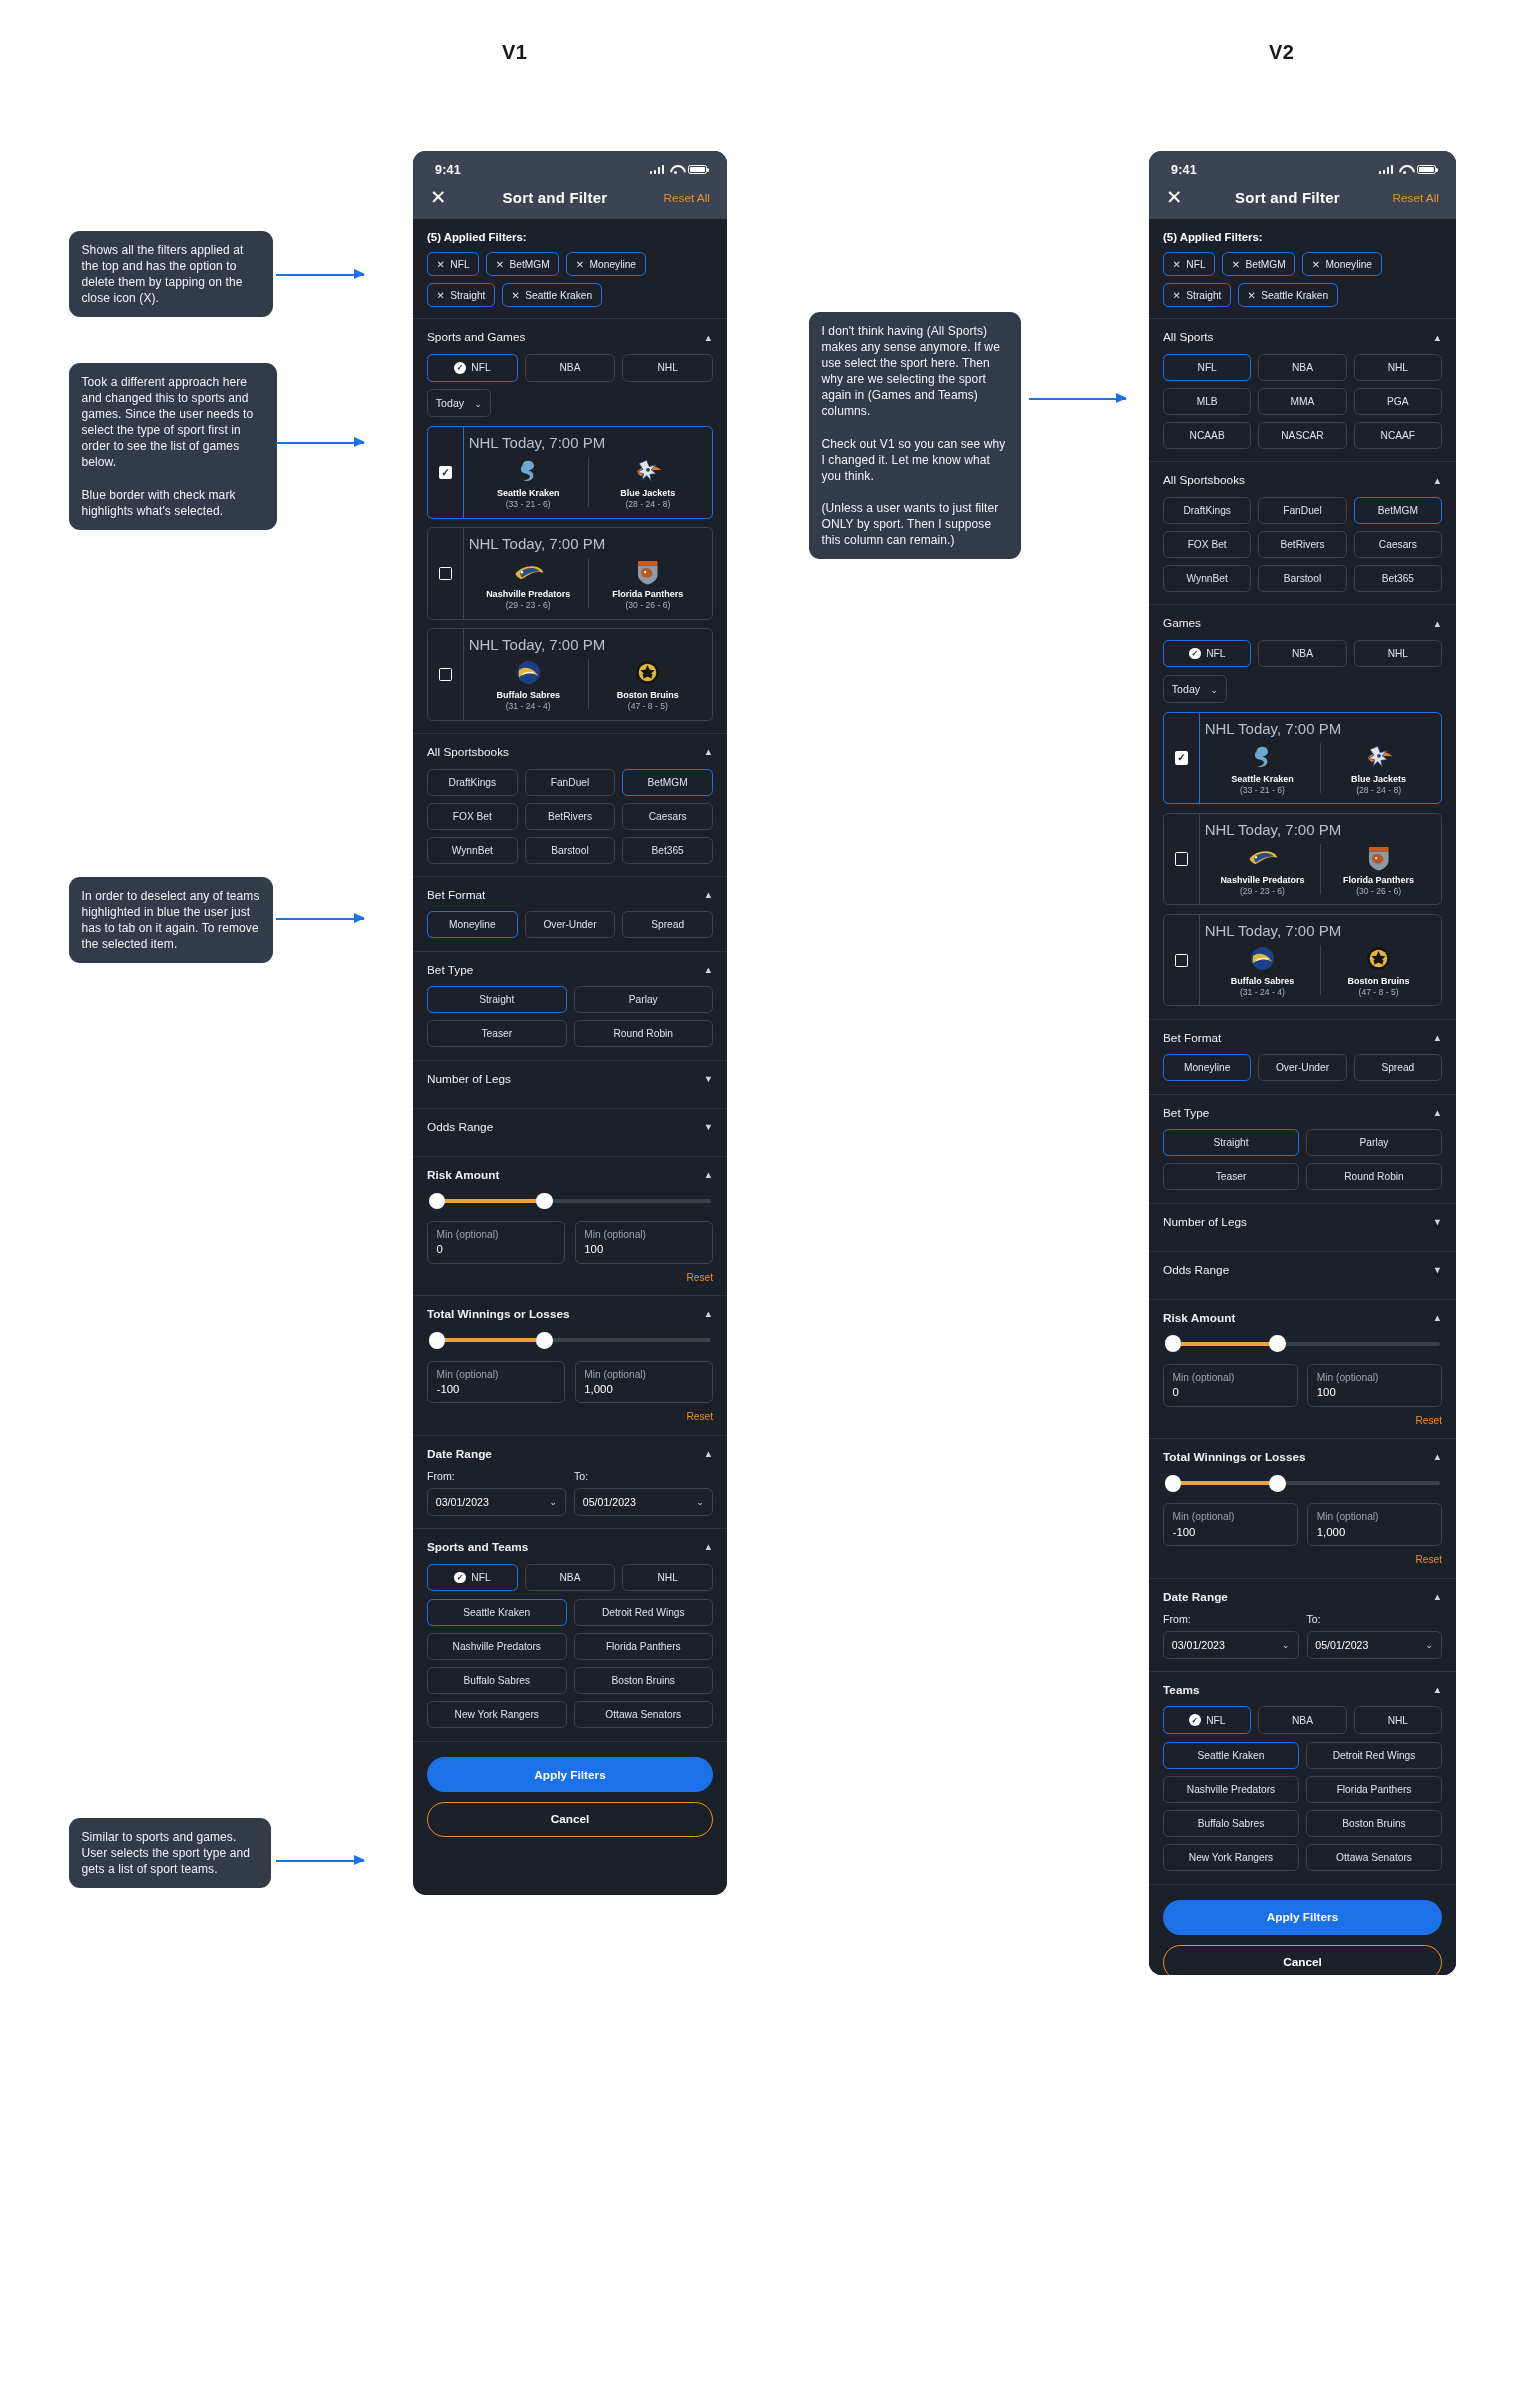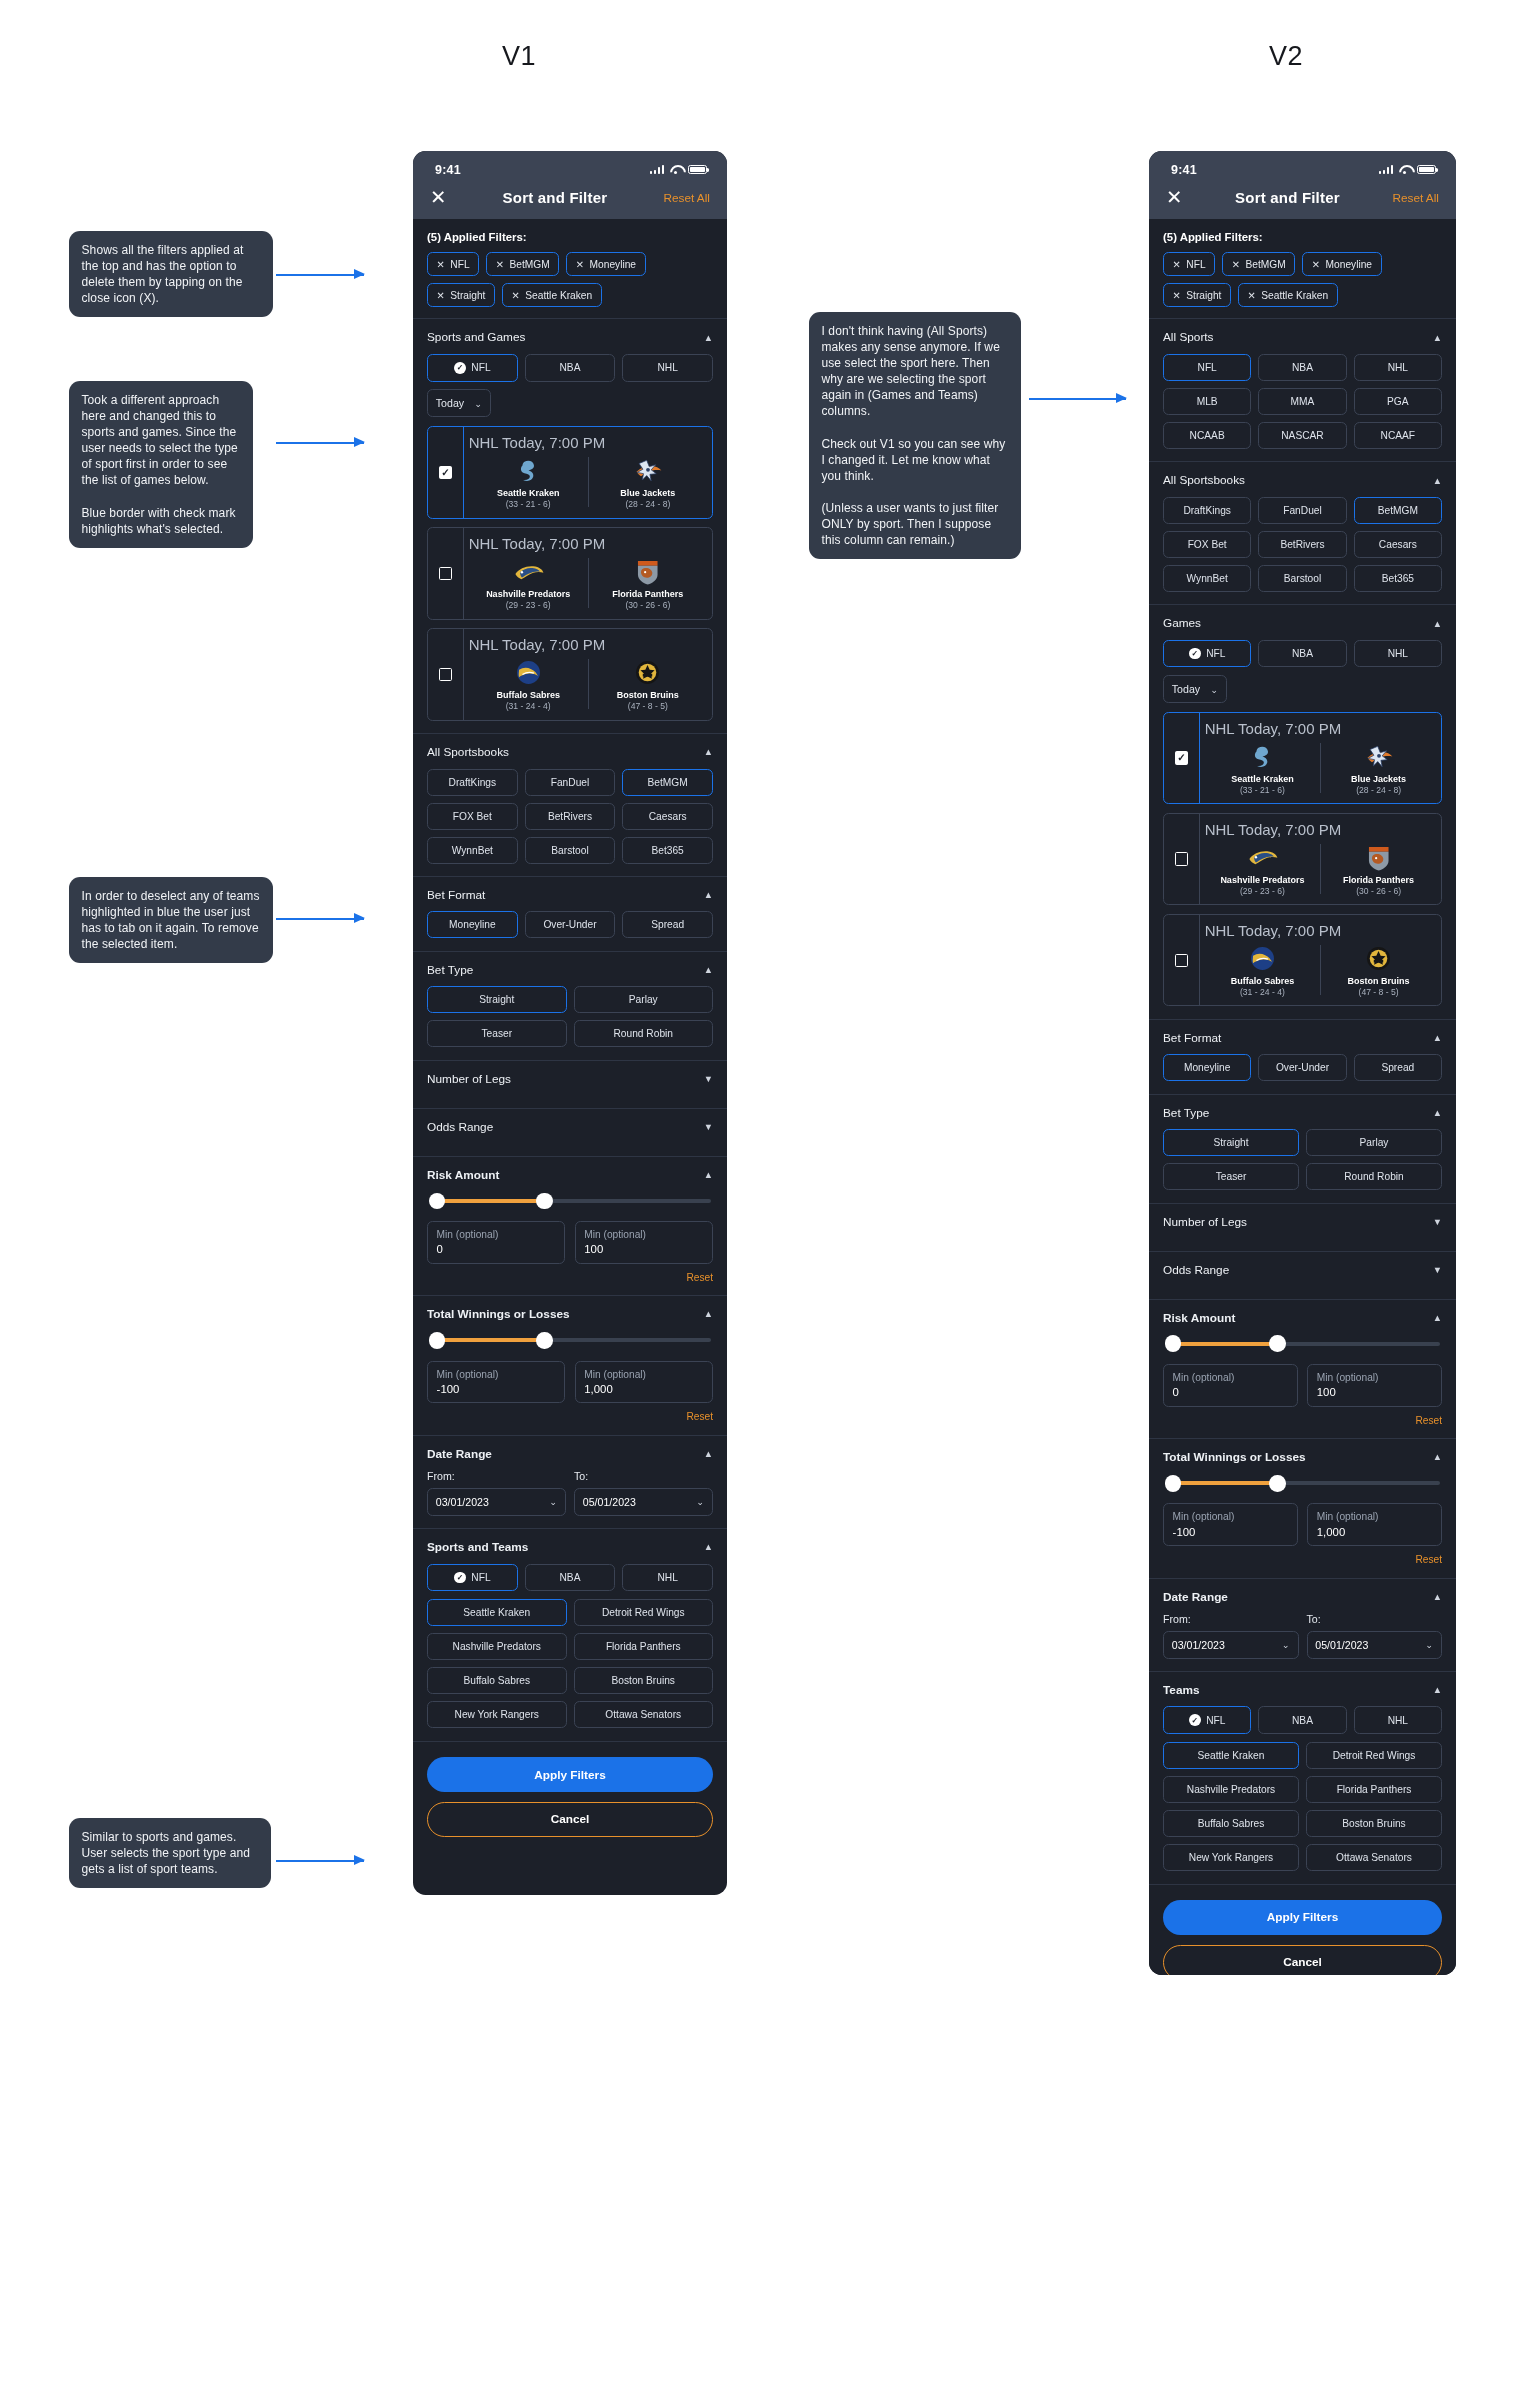--- a/index.html
+++ b/index.html
@@ -11,40 +11,40 @@
     overflow: hidden;
   }
   .canvas {
     position: absolute; left: 12.5px; top: 9.4px;
     width: 1500px; height: 2383px;
     background: #ffffff; border-radius: 20.4px;
   }
 
   
   .vtitle {
-    position: absolute; font-size: 27px; font-weight: normal; color: #16181d;
+    position: absolute; font-size: 20px; font-weight: bold; color: #16181d;
     letter-spacing: 0.4px;
   }
   #vtitle-1 { left: 502px; top: 41px; }
   #vtitle-2 { left: 1269px; top: 41px; }
 
   
   .callout {
     position: absolute;
     background: #333b49;
     color: #f1f3f6;
     border-radius: 11px;
     padding: 11px 12.5px;
     font-size: 12px;
     line-height: 1.34;
     letter-spacing: 0.1px;
     white-space: pre-line;
   }
   #callout-1 { left: 69px; top: 231px; width: 204px; }
-  #callout-2 { left: 69px; top: 381px; width: 184px; }
+  #callout-2 { left: 69px; top: 363px; width: 208px; }
   #callout-3 { left: 69px; top: 877px; width: 204px; }
   #callout-4 { left: 69px; top: 1818px; width: 202px; }
   #callout-5 { left: 809px; top: 312px; width: 212px; }
 
   
   .arrow { position: absolute; height: 2.4px; background: #1b72e8; }
   .arrow::after {
     content: ""; position: absolute; right: -0.8px; top: -4.7px;
     border-left: 11px solid #1b72e8;
     border-top: 5.9px solid transparent;

